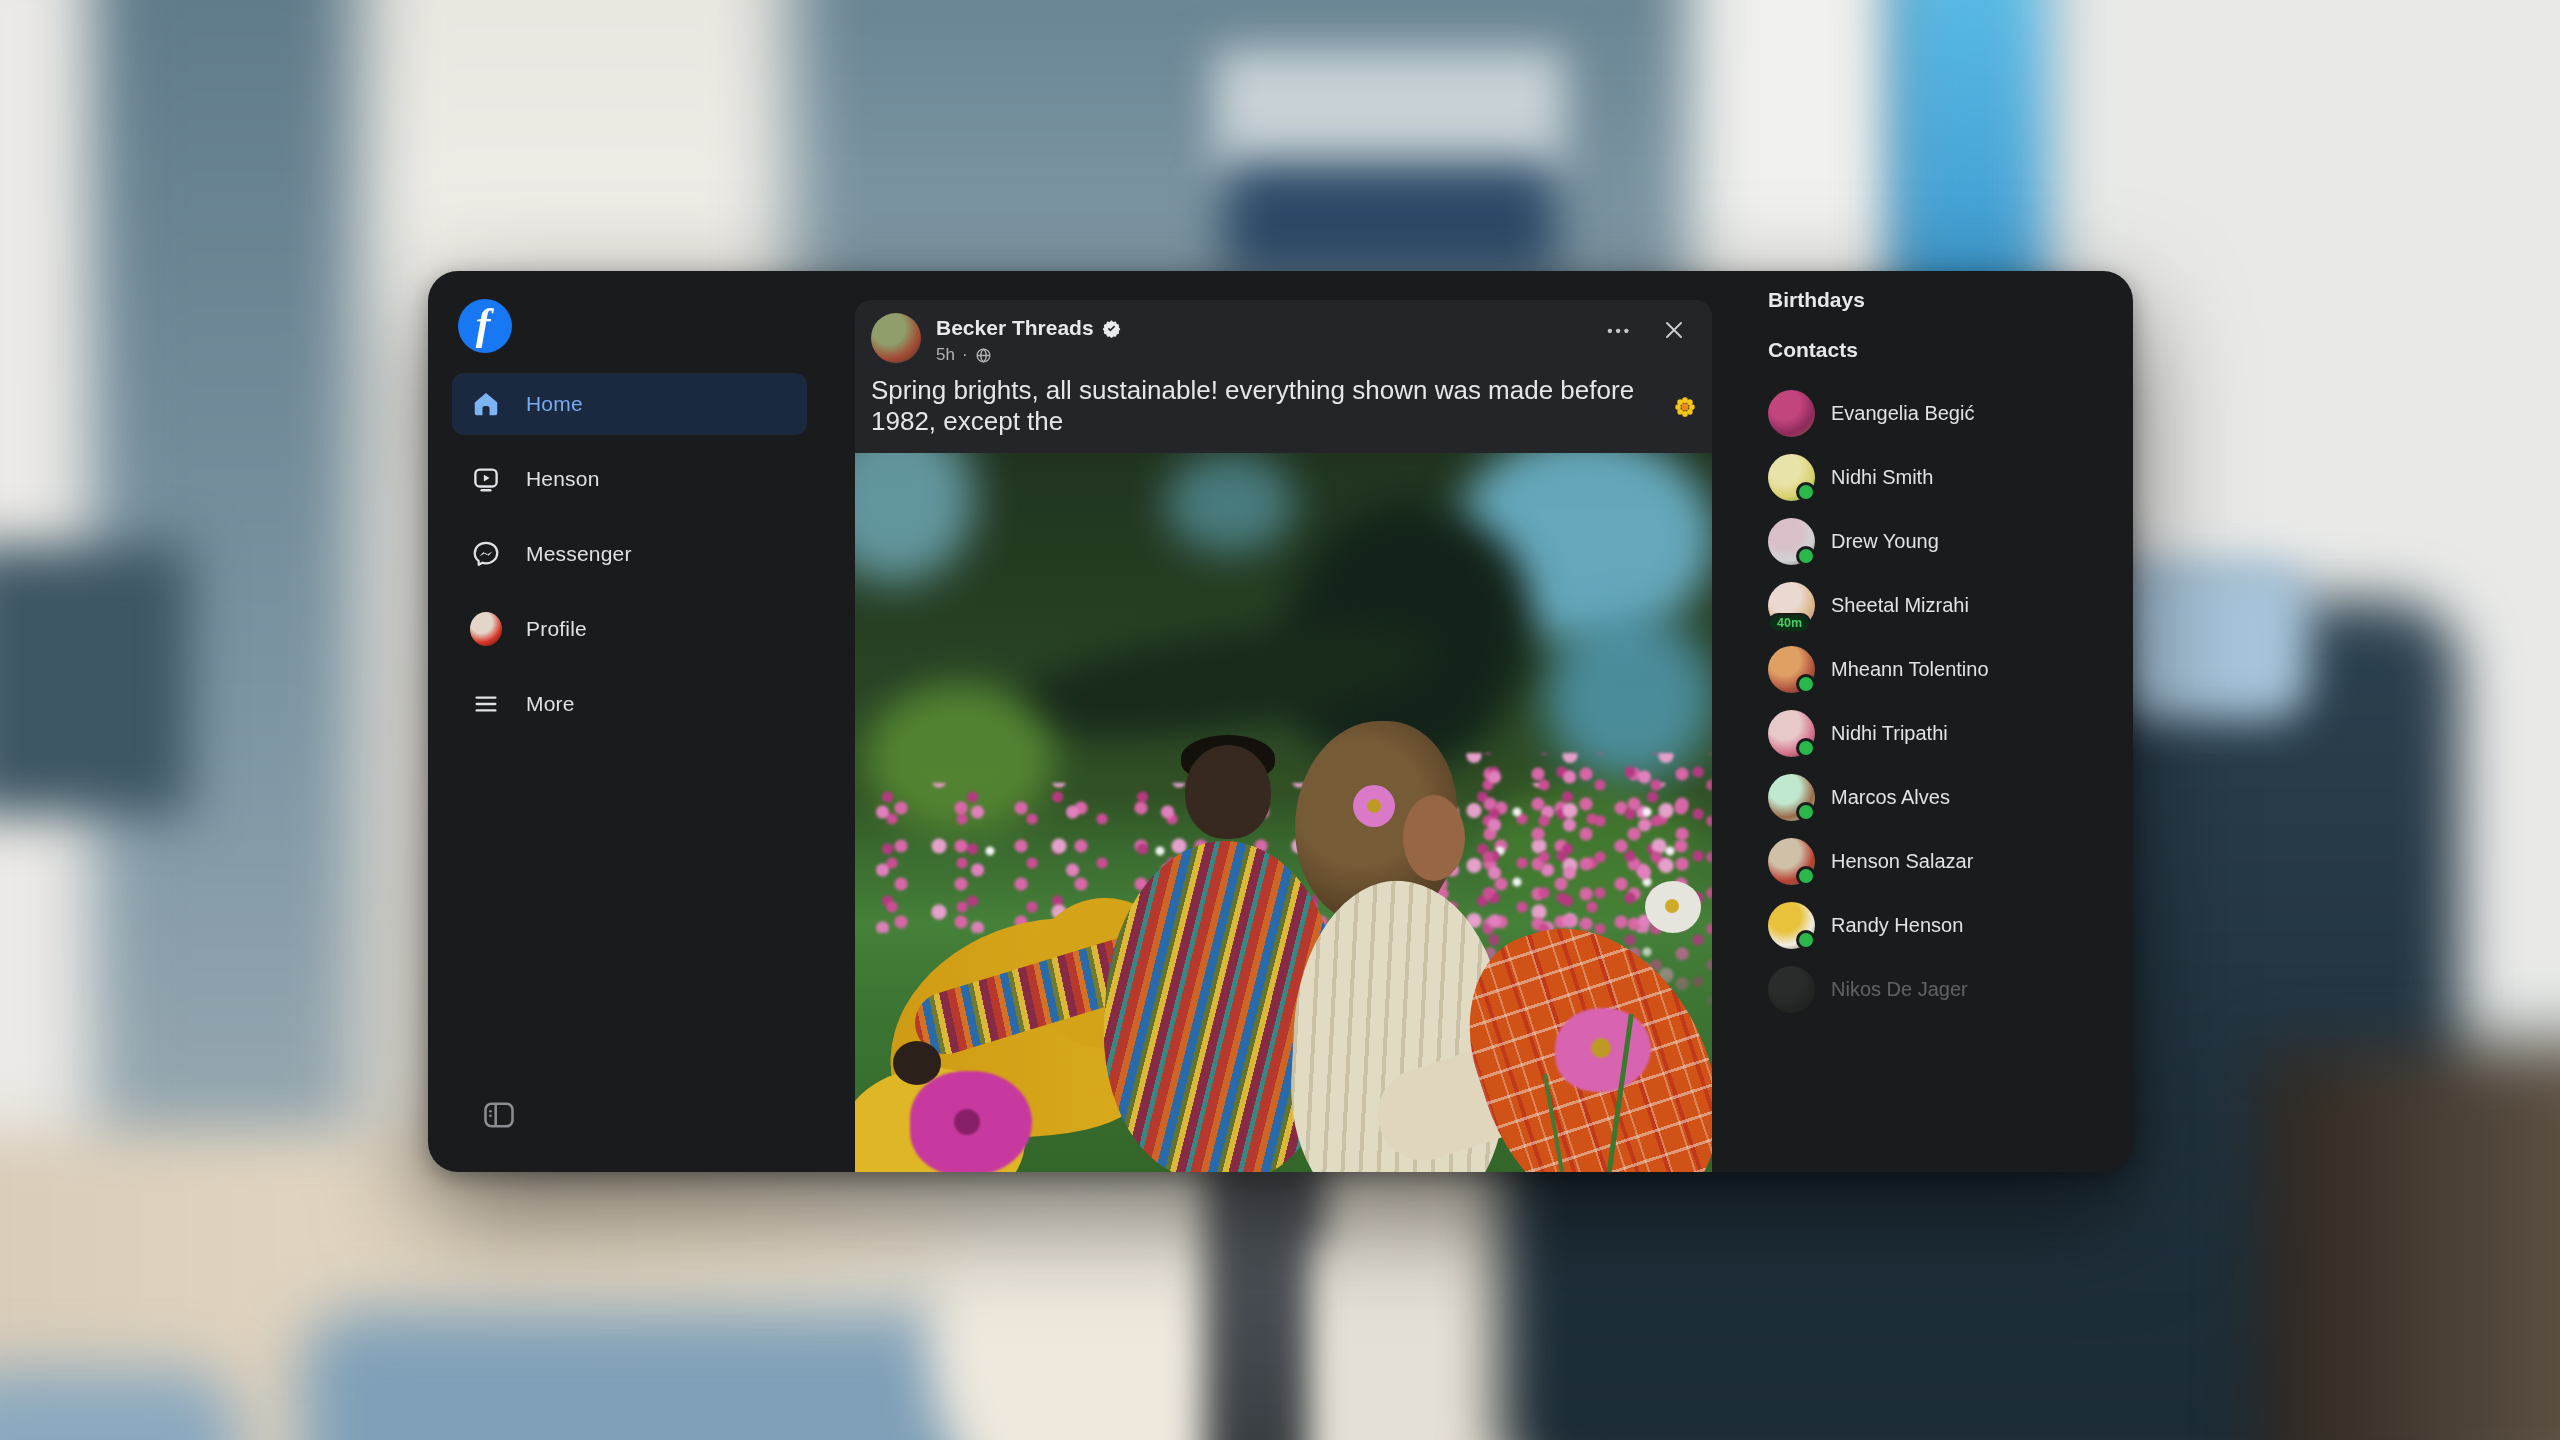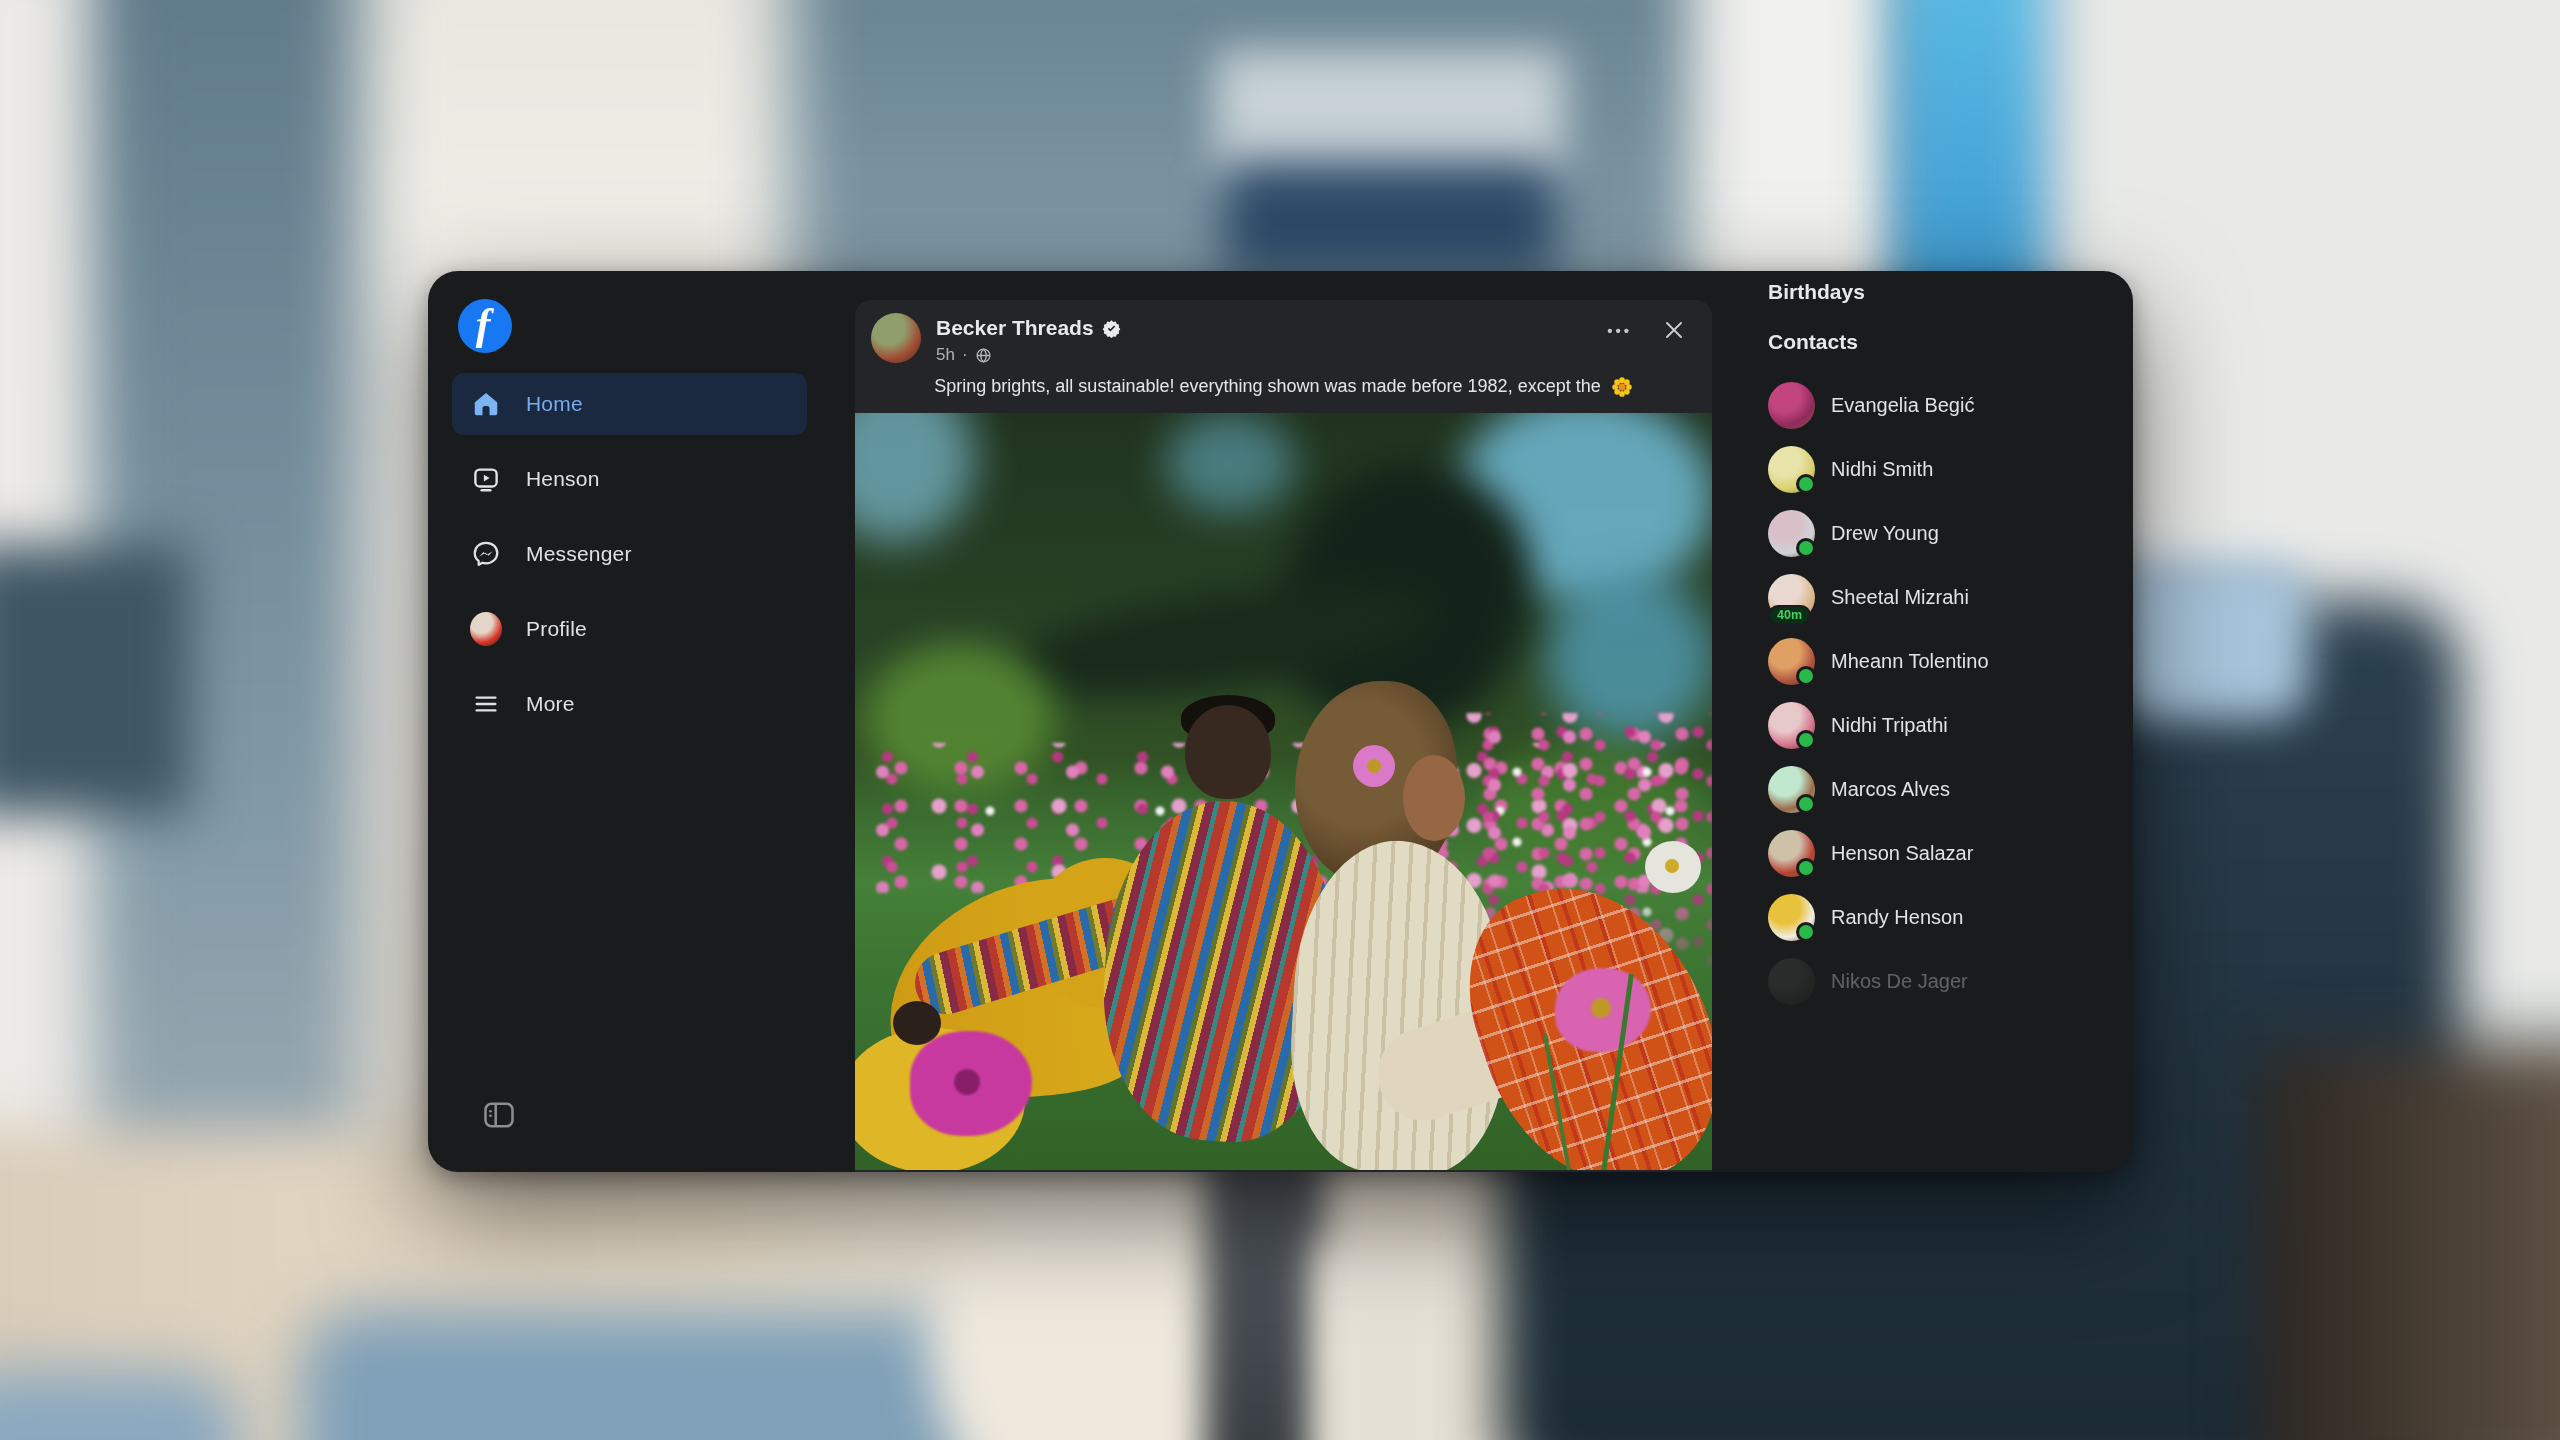--- a/index.html
+++ b/index.html
@@ -61,21 +61,21 @@
     border-radius:16px 16px 0 0;overflow:hidden;}
   .card-head{display:flex;align-items:flex-start;padding:13px 16px 0 16px;position:relative;}
   .post-avatar{width:50px;height:50px;border-radius:50%;flex:0 0 auto;cursor:pointer;}
   .head-meta{margin-left:15px;padding-top:3px;}
   .author-line{display:flex;align-items:center;gap:8px;}
   .author{font-size:21px;font-weight:bold;color:#e7e9ed;cursor:pointer;}
   .time-line{display:flex;align-items:center;gap:7px;margin-top:5px;color:#b0b3b8;font-size:17px;}
   .head-actions{position:absolute;right:24px;top:16px;display:flex;align-items:center;gap:24px;}
   .more-btn{color:#c3c7cc;font-size:15px;letter-spacing:3px;font-weight:bold;cursor:pointer;padding:4px;}
   .close-btn{cursor:pointer;padding:2px;display:flex;}
-  .post-text{padding:10px 16px 0 16px;font-size:18px;color:#e4e6ea;display:flex;align-items:center;gap:10px;justify-content:center;}
+  .post-text{padding:10px 16px 0 16px;font-size:26px;color:#e4e6ea;display:flex;align-items:center;gap:10px;}
   .emoji-flower{display:inline-flex;transform:translateY(1px);}
 
   
   .photo{position:relative;width:857px;height:757px;margin-top:16px;overflow:hidden;cursor:pointer;
     background:linear-gradient(180deg,#223520 0%,#2a4527 30%,#335426 45%,#3c6e31 52%,#49873c 62%,#3f7a36 100%);}
   .photo div{position:absolute;}
   .sky1{left:600px;top:-20px;width:260px;height:210px;background:#6fb7cf;border-radius:50%;filter:blur(20px);opacity:.95;}
   .sky2{left:690px;top:160px;width:170px;height:170px;background:#58a6c2;border-radius:50%;filter:blur(22px);opacity:.8;}
   .sky3{left:-40px;top:-40px;width:160px;height:170px;background:#7fc0d4;border-radius:50%;filter:blur(22px);opacity:.75;}
   .sky4{left:310px;top:0px;width:130px;height:100px;background:#69b3c9;border-radius:50%;filter:blur(20px);opacity:.6;}
@@ -130,21 +130,21 @@
   .fg-f1::after{content:"";position:absolute;left:44px;top:38px;width:26px;height:26px;border-radius:50%;background:#8f1f6e;}
   .fg-f2{left:700px;top:555px;width:96px;height:84px;background:#e568bb;border-radius:50% 50% 55% 45%;filter:blur(1px);}
   .fg-f2::after{content:"";position:absolute;left:36px;top:30px;width:20px;height:20px;border-radius:50%;background:#c9a227;}
   .fg-f3{left:790px;top:428px;width:56px;height:52px;background:#f3f1ea;border-radius:50%;filter:blur(.5px);}
   .fg-f3::after{content:"";position:absolute;left:20px;top:18px;width:14px;height:14px;border-radius:50%;background:#d9b32a;}
   .stem1{left:760px;top:560px;width:5px;height:200px;background:#3f7d30;transform:rotate(8deg);}
   .stem2{left:700px;top:620px;width:4px;height:140px;background:#477f35;transform:rotate(-10deg);}
   .photo-tint{inset:0;background:rgba(16,28,22,.06);}
 
   
-  .rail{position:absolute;left:1340px;top:4px;width:365px;height:100%;box-sizing:border-box;}
+  .rail{position:absolute;left:1340px;top:12px;width:365px;height:100%;box-sizing:border-box;}
   .rail h3{margin:0;font-size:21px;font-weight:bold;color:#e6e8ec;height:34px;line-height:34px;}
   .rail h3.birthdays{margin-bottom:16px;}
   .rail h3.contacts{margin-top:9px;margin-bottom:14px;}
   .prow{display:flex;align-items:center;height:64px;cursor:pointer;}
   .prow.faded{opacity:.35;}
   .pav{width:47px;height:47px;border-radius:50%;position:relative;flex:0 0 auto;}
   .pname{margin-left:16px;font-size:20px;color:#e0e2e6;}
   .dot{position:absolute;right:-1px;bottom:-1px;width:14px;height:14px;border-radius:50%;
     background:#2ab84b;border:3px solid #191b1d;}
   .mins{position:absolute;left:0px;bottom:-4px;padding:1px 7px;border-radius:10px;

